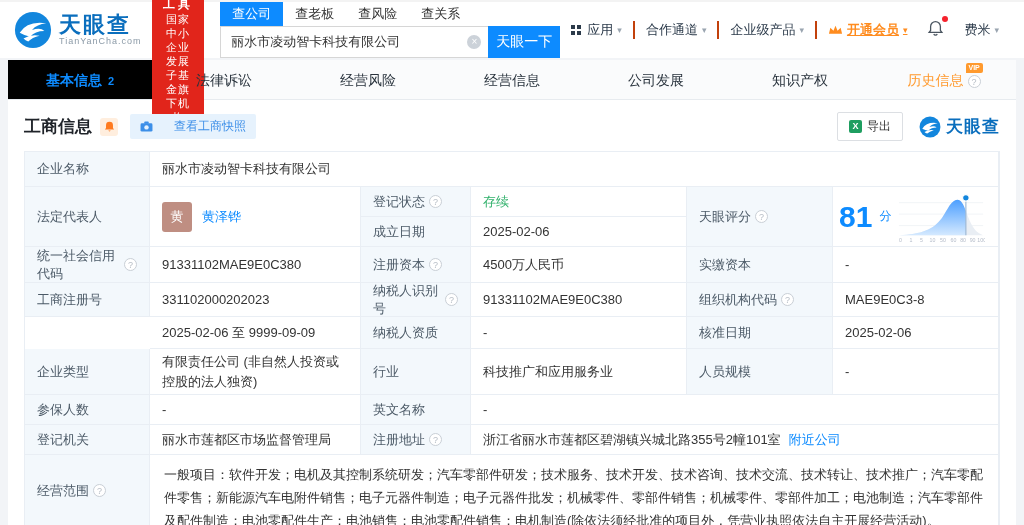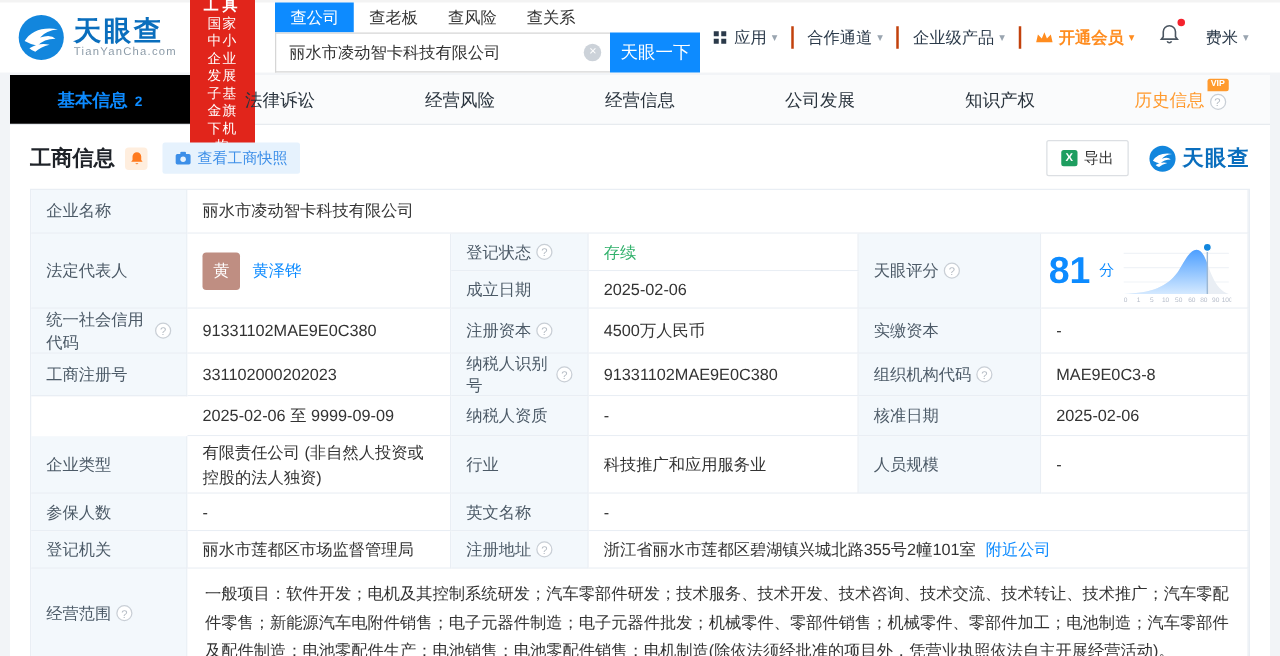--- a/index.html
+++ b/index.html
@@ -29,21 +29,21 @@
     font-family:"Liberation Sans","DejaVu Sans",sans-serif;}
   .clear-ic { position:absolute; right:7px; top:9px; width:14px; height:14px; border-radius:50%;
     background:#ccd2d9; color:#fff; font-size:10px; line-height:14px; text-align:center; cursor:pointer;}
   .s-btn { width:72px; height:32px; background:#0d8bff; color:#fff; border:none;
     font-size:14px; cursor:pointer; font-family:inherit;}
   .top-nav { margin-left:auto; display:flex; align-items:center; }
   .nav-item { display:flex; align-items:center; gap:4px; padding:0 11px; font-size:13px;
     color:#2b3a4a; cursor:pointer; white-space:nowrap;}
   .nav-item.sep { border-left:2px solid #c2410c; }
   .caret { font-size:9px; color:#9aa5b0; }
-  .vip-nav { color:#ff8c1f; font-weight:bold; }
+  .vip-nav { color:#ff8c1f; font-weight:bold;text-decoration:underline; }
   .bell-wrap { position:relative; padding:0 9px; cursor:pointer;}
   .bell-dot { position:absolute; top:-4px; right:5px; width:6px; height:6px;
     background:#f5222d; border-radius:50%; }
   .apps-ic { display:inline-grid; grid-template-columns:4px 4px; grid-gap:2px; margin-right:2px;}
   .apps-ic i { width:4px; height:4px; background:#2b3a4a; display:block;}
 
   
   .card { margin:2px 8px 0; background:#fff; }
 
   
@@ -58,21 +58,21 @@
   .help { display:inline-block; width:13px; height:13px; border:1px solid #c9cfd6; color:#b6bdc5;
     border-radius:50%; font-size:9px; line-height:12px; text-align:center; margin-left:4px;
     cursor:pointer; flex:none; background:#fff;}
 
   
   .sec-head { display:flex; align-items:center; padding:12px 16px 10px; }
   .sec-title { font-size:17px; font-weight:bold; color:#1f2329;text-align:right; }
   .alert-ic { width:18px; height:18px; border-radius:3px; background:#ffeede; margin-left:8px;
     display:flex; align-items:center; justify-content:center; }
   .snap-btn { margin-left:12px; background:#e6f2fd; color:#3d8fe8; font-size:12px;
-    border:none; border-radius:2px; padding:4px 10px; display:flex; align-items:center; gap:5px;
+    border:none; border-radius:2px; padding:4px 10px; display:flex; align-items:center; gap:21px;
     cursor:pointer; font-family:inherit;}
   .right-tools { margin-left:auto; display:flex; align-items:center; gap:16px;}
   .export-btn { display:flex; align-items:center; gap:5px; border:1px solid #dcdfe3; border-radius:2px;
     background:#fff; padding:5px 11px; font-size:12px; color:#333; cursor:pointer; font-family:inherit;}
   .excel-ic { width:13px; height:13px; background:#1e9e60; color:#fff; border-radius:2px;
     font-size:9px; font-weight:bold; text-align:center; line-height:13px;}
   .wm { display:flex; align-items:center; gap:5px; }
   .wm-txt { font-size:17px; font-weight:bold; color:#0a6ebd; letter-spacing:1px;}
 
   

